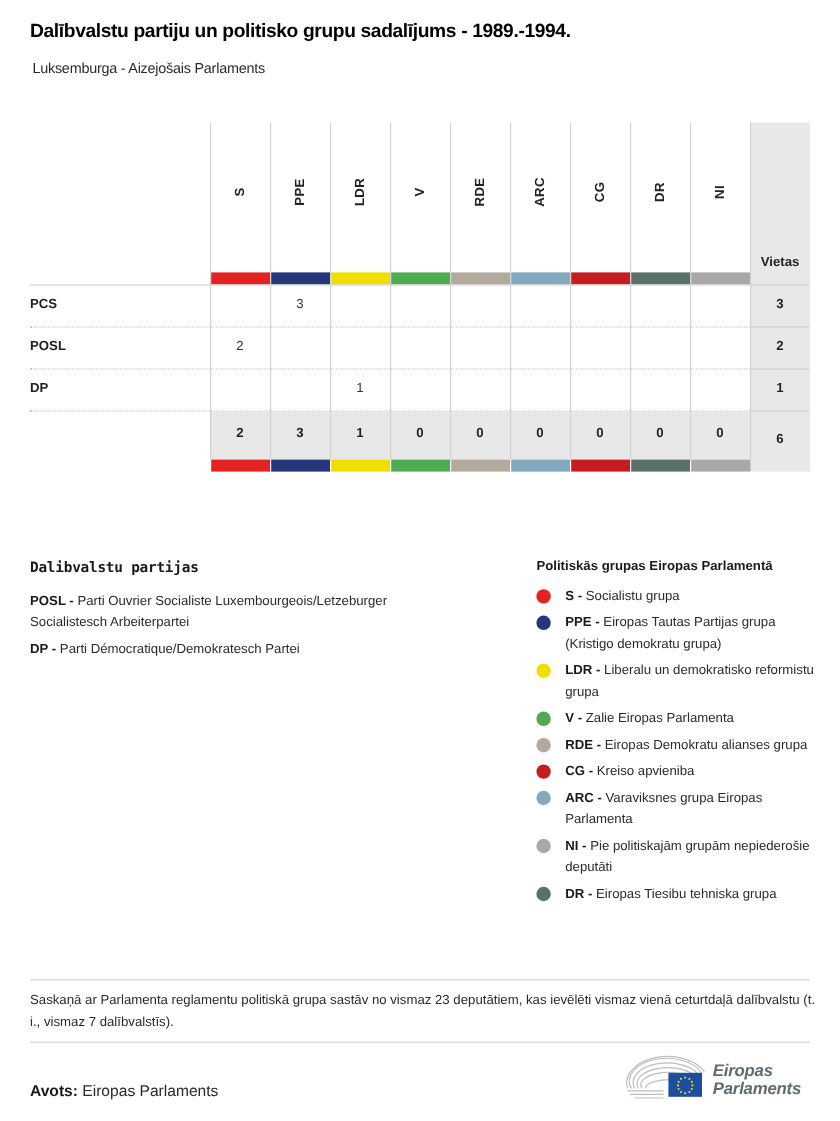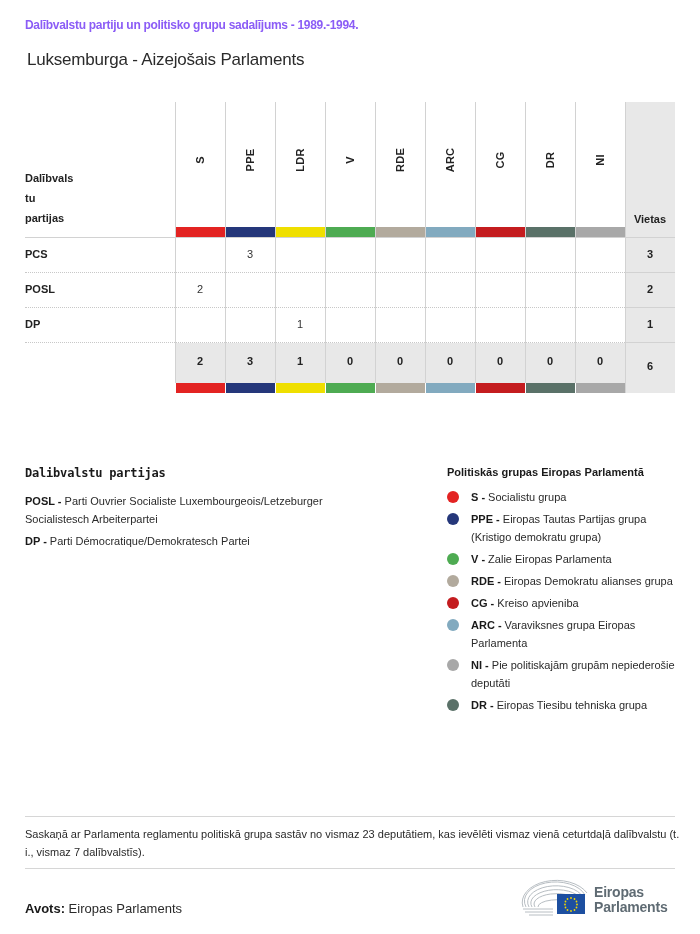--- a/index.html
+++ b/index.html
@@ -1,20 +1,20 @@
 <!DOCTYPE html>
 <html><head>
 <meta charset="utf-8">
 <style>
   * { box-sizing: border-box; margin: 0; padding: 0; }
   html, body { width: 700px; height: 934px; background: #ffffff; overflow: hidden; }
   body { position: relative; font-family: "Liberation Sans", "DejaVu Sans", sans-serif; color: #1c1c1c; }
 
-  .title { position: absolute; left: 25px; top: 18px; font-size: 12px; font-weight: bold; letter-spacing: -0.3px; color: #8b5cf6; text-align: center; }
-  .subtitle { position: absolute; left: 27px; top: 50px; font-size: 17px; color: #2b2b2b; letter-spacing: -0.2px; }
+  .title { position: absolute; left: 25px; top: 18px; font-size: 16px; font-weight: bold; letter-spacing: -0.3px; color: #000000; text-align: center; }
+  .subtitle { position: absolute; left: 27px; top: 50px; font-size: 12px; color: #2b2b2b; letter-spacing: -0.2px; }
 
   
   .table { position: absolute; left: 25px; top: 102px; width: 650px; height: 291px; }
   .vietas-bg { position: absolute; left: 600px; top: 0; width: 50px; height: 291px; background: #e8e8e8; }
   .totals-bg { position: absolute; left: 150px; top: 241px; width: 450px; height: 40px; background: #e8e8e8; }
   .vline { position: absolute; top: 0; width: 1px; height: 291px; background: #d2d2d2; }
   .vline.short { height: 281px; }
   .col-head { position: absolute; top: 0; width: 50px; height: 125px; }
   .col-head span { position: absolute; left: 50%; top: 58px; transform: translate(-50%, -50%) rotate(-90deg); font-size: 11px; font-weight: bold; white-space: nowrap; color: #222; letter-spacing: 0.3px; }
   .row-head-label { position: absolute; left: 0; top: 66px; font-size: 11px; font-weight: bold; line-height: 20px; color: #222; width: 60px; }
@@ -43,21 +43,21 @@
   .legend-right .item b { font-weight: bold; color: #1a1a1a; }
   .legend-right .dot { position: absolute; left: 0; top: 3px; width: 12px; height: 12px; border-radius: 50%; }
 
   .note-line-top { position: absolute; left: 25px; top: 816px; width: 650px; height: 1px; background: #d6d6d6; }
   .note { position: absolute; left: 25px; top: 825px; width: 655px; font-size: 11px; line-height: 18px; color: #2a2a2a; }
   .note-line-bottom { position: absolute; left: 25px; top: 868px; width: 650px; height: 1px; background: #d6d6d6; }
 
   .source { position: absolute; left: 25px; top: 901px; font-size: 13px; color: #2a2a2a; }
   .source b { font-weight: bold; color: #1a1a1a; }
 
-  .logo { position: absolute; left: 521px; top: 879px; width: 160px; height: 40px; }
+  .logo { position: absolute; left: 521px; top: 879px; width: 160px; height: 40px; font-style: italic; }
   .logo-text { position: absolute; left: 73px; top: 6px; font-size: 14px; font-weight: bold; line-height: 15px; color: #5f6b73; letter-spacing: -0.2px; }
 </style>
 </head>
 <body>
 
 <div class="title">Dalībvalstu partiju un politisko grupu sadalījums - 1989.-1994.</div>
 <div class="subtitle">Luksemburga - Aizejošais Parlaments</div>
 
 <div class="table">
   <div class="vietas-bg"></div>
@@ -67,25 +67,20 @@
   <div class="vline short" style="left:200px"></div>
   <div class="vline short" style="left:250px"></div>
   <div class="vline short" style="left:300px"></div>
   <div class="vline short" style="left:350px"></div>
   <div class="vline short" style="left:400px"></div>
   <div class="vline short" style="left:450px"></div>
   <div class="vline short" style="left:500px"></div>
   <div class="vline short" style="left:550px"></div>
   <div class="vline" style="left:600px"></div>
 
-  <div class="row-head-label">
-    <div>Dalībvals</div>
-    <div>tu</div>
-    <div>partijas</div>
-  </div>
 
   <div class="col-head" style="left:150px">
       <span>S</span>
     </div>
   <div class="col-head" style="left:200px">
       <span>PPE</span>
     </div>
   <div class="col-head" style="left:250px">
       <span>LDR</span>
     </div>
@@ -171,20 +166,21 @@
 <div class="legend-left">
   <h3>Dalibvalstu partijas</h3>
   <div class="item" style="width:340px"><b>POSL -</b><span> Parti Ouvrier Socialiste Luxembourgeois/Letzeburger Socialistesch Arbeiterpartei</span></div>
   <div class="item"><b>DP -</b><span> Parti Démocratique/Demokratesch Partei</span></div>
 </div>
 
 <div class="legend-right">
   <h3>Politiskās grupas Eiropas Parlamentā</h3>
   <div class="item"><span class="dot" style="background:#e32322"></span><b>S -</b><span> Socialistu grupa</span></div>
   <div class="item"><span class="dot" style="background:#25377a"></span><b>PPE -</b><span> Eiropas Tautas Partijas grupa (Kristigo demokratu grupa)</span></div>
+  <div class="item"><span class="dot" style="background:#efdf00"></span><b>LDR -</b><span> Liberalu un demokratisko reformistu grupa</span></div>
   <div class="item"><span class="dot" style="background:#4eab52"></span><b>V -</b><span> Zalie Eiropas Parlamenta</span></div>
   <div class="item"><span class="dot" style="background:#b2aa9d"></span><b>RDE -</b><span> Eiropas Demokratu alianses grupa</span></div>
   <div class="item"><span class="dot" style="background:#c41c1f"></span><b>CG -</b><span> Kreiso apvieniba</span></div>
   <div class="item"><span class="dot" style="background:#82aabf"></span><b>ARC -</b><span> Varaviksnes grupa Eiropas Parlamenta</span></div>
   <div class="item"><span class="dot" style="background:#a8a8a8"></span><b>NI -</b><span> Pie politiskajām grupām nepiederošie deputāti</span></div>
   <div class="item"><span class="dot" style="background:#5a7168"></span><b>DR -</b><span> Eiropas Tiesibu tehniska grupa</span></div>
 </div>
 
 <div class="note-line-top"></div>
 <div class="note">Saskaņā ar Parlamenta reglamentu politiskā grupa sastāv no vismaz 23 deputātiem, kas ievēlēti vismaz vienā ceturtdaļā dalībvalstu (t. i., vismaz 7 dalībvalstīs).</div>

